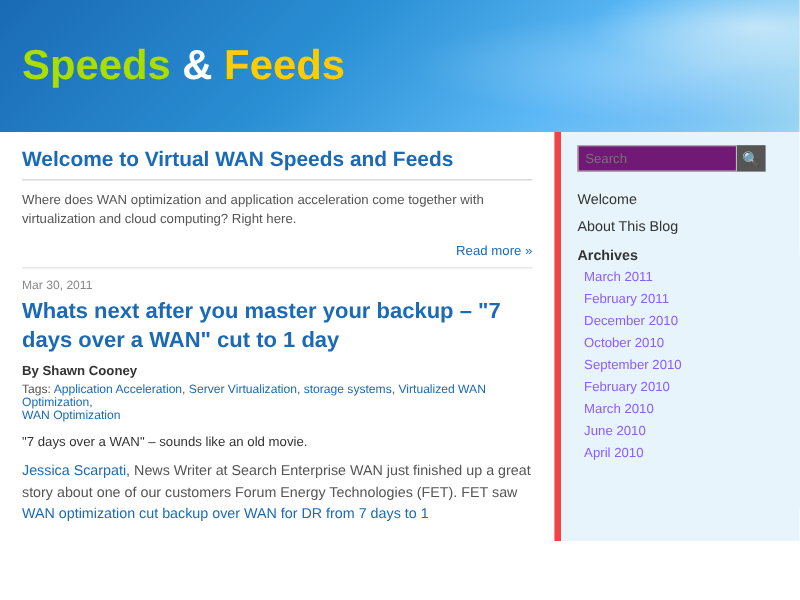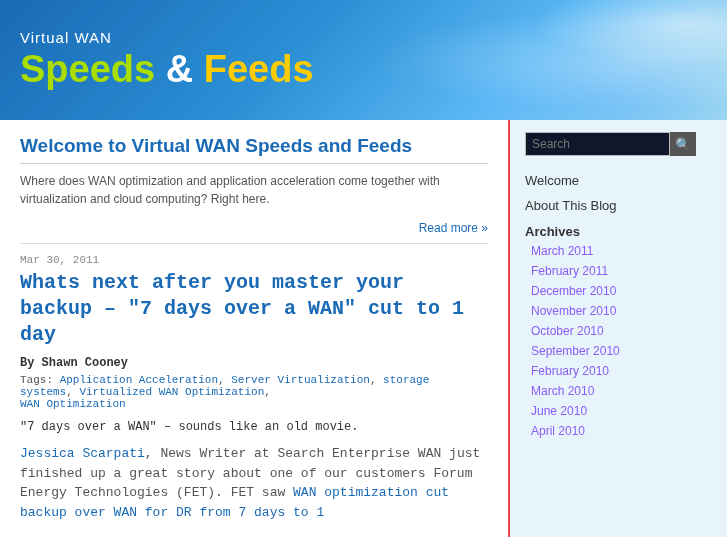--- a/index.html
+++ b/index.html
@@ -26,45 +26,45 @@
     }
     .header-title-block { position: relative; z-index: 1; }
     .header-subtitle { color: #fff; font-size: 15px; font-weight: normal; letter-spacing: 1px; margin-bottom: 2px; }
     .header-main-title { font-size: 38px; font-weight: bold; }
     .header-speeds { color: #aadd00; }
     .header-amp { color: #fff; }
     .header-feeds { color: #ffcc00; }
 
     
     .layout { display: flex; width: 727px; }
-    .main-content { width: 510px; padding: 15px 20px; border-right: 2px solid #ef4444; }
+    .main-content { width: 510px; padding: 15px 20px; border-right: 6px solid #ef4444; }
     .sidebar { width: 217px; padding: 12px 15px; background: #e8f4fb; }
 
     
     .welcome-title { font-size: 19px; color: #1a6ab5; font-weight: bold; margin-bottom: 8px; border-bottom: 1px solid #ccc; padding-bottom: 6px; }
     .welcome-text { font-size: 12px; color: #555; line-height: 1.5; margin-bottom: 8px; }
     .read-more-bar { text-align: right; padding: 4px 0 8px; border-bottom: 1px solid #ddd; }
     .read-more { color: #1a6ab5; font-size: 12px; text-decoration: none; }
 
     
-    .article { padding-top: 10px; font-family: Liberation Mono, monospace; }
+    .article { padding-top: 10px; }
     .article-date { color: #888; font-size: 11px; margin-bottom: 4px; }
     .article-title { font-size: 20px; color: #1a6ab5; font-weight: bold; line-height: 1.3; margin-bottom: 8px; }
     .article-author { font-size: 12px; color: #333; font-weight: bold; margin-bottom: 4px; }
     .article-tags { font-size: 11px; color: #555; margin-bottom: 10px; }
     .article-tag-link { color: #1a6ab5; text-decoration: none; }
     .article-snippet { font-size: 12px; color: #333; margin-bottom: 10px; }
     .article-body { font-size: 13px; color: #555; line-height: 1.5; }
     .article-link { color: #1a6ab5; text-decoration: none; }
 
     
     .sidebar-search { display: flex; margin-bottom: 12px; }
     .sidebar-search input {
       width: 145px; height: 24px; border: 1px solid #bbb; padding: 0 6px;
-      font-size: 12px; color: #999; background: #0f172a;
+      font-size: 12px; color: #999; background: #701a75;
     }
     .sidebar-search button {
       width: 26px; height: 24px; background: #555; border: none; cursor: pointer;
       display: flex; align-items: center; justify-content: center; color: #fff; font-size: 13px;
     }
     .sidebar-nav-item {
       display: block; padding: 5px 0; font-size: 13px; color: #333;
       text-decoration: none; cursor: pointer;
     }
     .sidebar-section-title {
@@ -74,21 +74,20 @@
       display: block; padding: 3px 6px; font-size: 12px; color: #8b5cf6;
       text-decoration: none; cursor: pointer;
     }
   </style>
 </head>
 <body>
 
 <header class="header">
   <div class="header-bg-circles"></div>
   <div class="header-title-block">
-    <div class="header-subtitle">Virtual WAN</div>
     <div class="header-main-title">
       <span class="header-speeds">Speeds</span><span class="header-amp"> &amp; </span><span class="header-feeds">Feeds</span>
     </div>
   </div>
 </header>
 
 <div class="layout">
 
   <main class="main-content">
 
@@ -125,21 +124,20 @@
       <button>🔍</button>
     </div>
 
     <a class="sidebar-nav-item" href="#">Welcome</a>
     <a class="sidebar-nav-item" href="#">About This Blog</a>
 
     <div class="sidebar-section-title">Archives</div>
     <a class="sidebar-archive-item" href="#">March 2011</a>
     <a class="sidebar-archive-item" href="#">February 2011</a>
     <a class="sidebar-archive-item" href="#">December 2010</a>
-    <a class="sidebar-archive-item" href="#">November 2010</a>
     <a class="sidebar-archive-item" href="#">October 2010</a>
     <a class="sidebar-archive-item" href="#">September 2010</a>
     <a class="sidebar-archive-item" href="#">February 2010</a>
     <a class="sidebar-archive-item" href="#">March 2010</a>
     <a class="sidebar-archive-item" href="#">June 2010</a>
     <a class="sidebar-archive-item" href="#">April 2010</a>
   </aside>
 
 </div>
 

